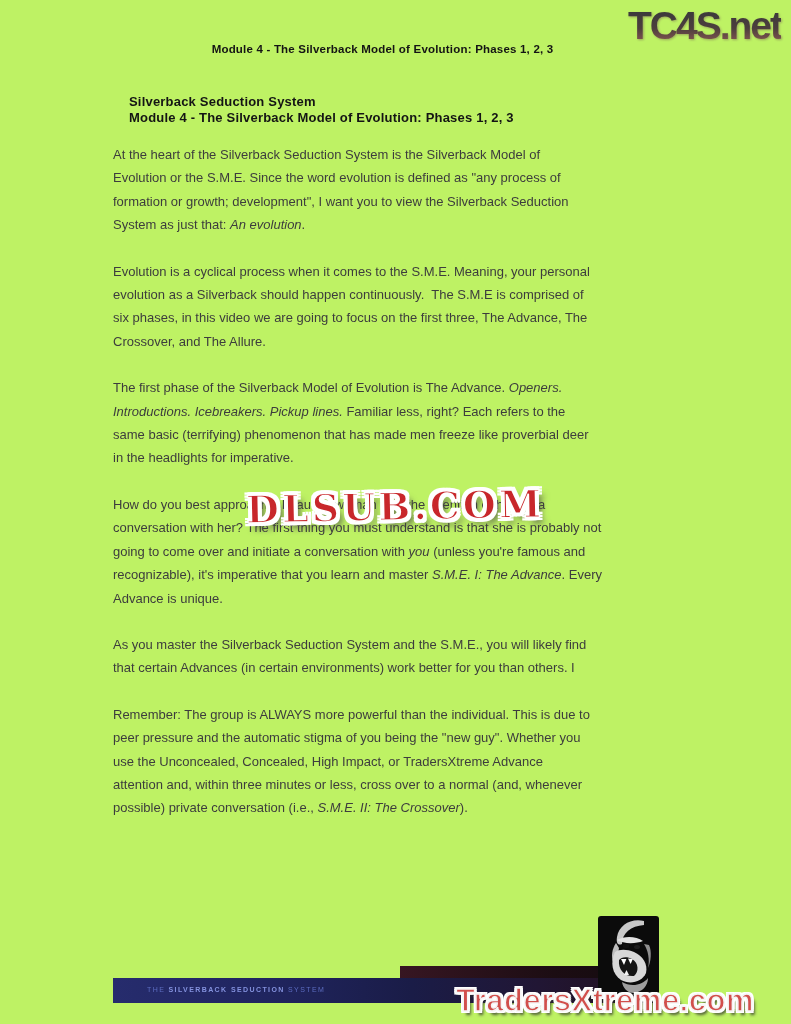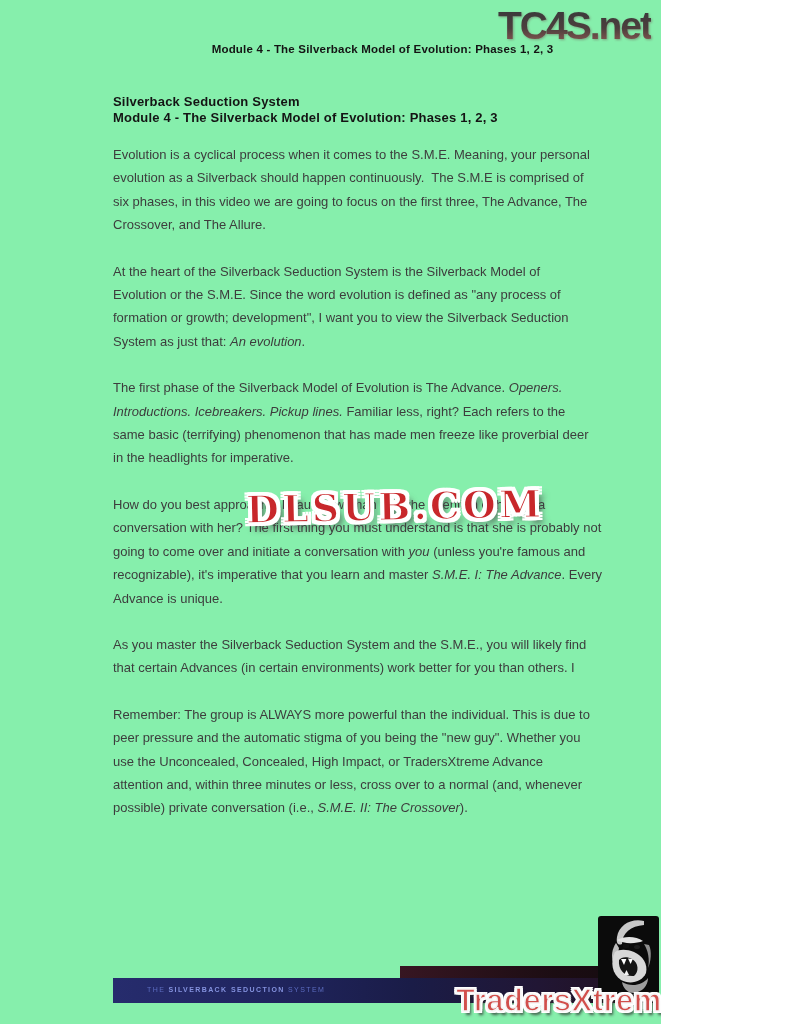--- a/index.html
+++ b/index.html
@@ -1,35 +1,35 @@
 <!DOCTYPE html>
 <html><head>
 <meta charset="utf-8">
 <style>
   html,body{margin:0;padding:0;background:#ffffff;}
   .page{
-    position:relative;width:661px;height:1024px;background:#86efac;
+    position:relative;width:791px;height:1024px;background:#bef264;
     font-family:"Liberation Sans",sans-serif;overflow:hidden;
   }
   
   .tc4s{
     position:absolute;top:4px;right:10px;
     font-weight:bold;font-size:39px;letter-spacing:-2px;
     background:linear-gradient(180deg,#39393b 10%,#4c3e3d 55%,#9a6158 100%);
     -webkit-background-clip:text;background-clip:text;color:transparent;
     filter:drop-shadow(1px 1px 1px rgba(110,80,80,.45));
   }
   
   .page-header{
     position:absolute;top:43px;left:0;width:765px;text-align:center;
     font-size:11.5px;font-weight:bold;color:#141414;letter-spacing:.2px;
   }
   
   .doc{position:absolute;left:113px;top:94px;width:560px;}
-  .doc-heading{font-size:13px;font-weight:bold;color:#141414;line-height:16px;letter-spacing:.2px;margin:0 0 17px 0;}
+  .doc-heading{font-size:13px;font-weight:bold;color:#141414;line-height:16px;letter-spacing:.2px;margin:0 0 17px 16px;}
   .para{font-size:13px;color:#3d3d3d;line-height:23.4px;margin:0 0 23px 0;}
   .line{white-space:pre;}
   .it{font-style:italic;}
   
   .wm-dlsub{
     position:absolute;left:246px;top:484px;z-index:5;
     font-family:"DejaVu Serif",serif;font-weight:bold;font-size:38px;letter-spacing:3px;
     color:#c8272b;
     -webkit-text-stroke:1.5px #ffffff;
     text-shadow:
@@ -73,30 +73,30 @@
 
   <div class="page-header">Module 4 - The Silverback Model of Evolution: Phases 1, 2, 3</div>
 
   <div class="doc">
     <div class="doc-heading">
         <div>Silverback Seduction System</div>
         <div>Module 4 - The Silverback Model of Evolution: Phases 1, 2, 3</div>
       </div>
     <div>
         <div class="para">
+          <div class="line"><span>At the heart of the Silverback Seduction System is the Silverback Model of</span></div>
+          <div class="line"><span>Evolution or the S.M.E. Since the word evolution is defined as "any process of</span></div>
+          <div class="line"><span>formation or growth; development", I want you to view the Silverback Seduction</span></div>
+          <div class="line"><span>System as just that: </span><span class="it">An evolution</span><span>.</span></div>
+        </div>
+        <div class="para">
           <div class="line"><span>Evolution is a cyclical process when it comes to the S.M.E. Meaning, your personal</span></div>
           <div class="line"><span>evolution as a Silverback should happen continuously.  The S.M.E is comprised of</span></div>
           <div class="line"><span>six phases, in this video we are going to focus on the first three, The Advance, The</span></div>
           <div class="line"><span>Crossover, and The Allure.</span></div>
-        </div>
-        <div class="para">
-          <div class="line"><span>At the heart of the Silverback Seduction System is the Silverback Model of</span></div>
-          <div class="line"><span>Evolution or the S.M.E. Since the word evolution is defined as "any process of</span></div>
-          <div class="line"><span>formation or growth; development", I want you to view the Silverback Seduction</span></div>
-          <div class="line"><span>System as just that: </span><span class="it">An evolution</span><span>.</span></div>
         </div>
         <div class="para">
           <div class="line"><span>The first phase of the Silverback Model of Evolution is The Advance. </span><span class="it">Openers.</span></div>
           <div class="line"><span class="it">Introductions. Icebreakers. Pickup lines.</span><span> Familiar less, right? Each refers to the</span></div>
           <div class="line"><span>same basic (terrifying) phenomenon that has made men freeze like proverbial deer</span></div>
           <div class="line"><span>in the headlights for imperative.</span></div>
         </div>
         <div class="para">
           <div class="line"><span>How do you best approach a beautiful woman with the intention of having a</span></div>
           <div class="line"><span>conversation with her? The first thing you must understand is that she is probably not</span></div>

